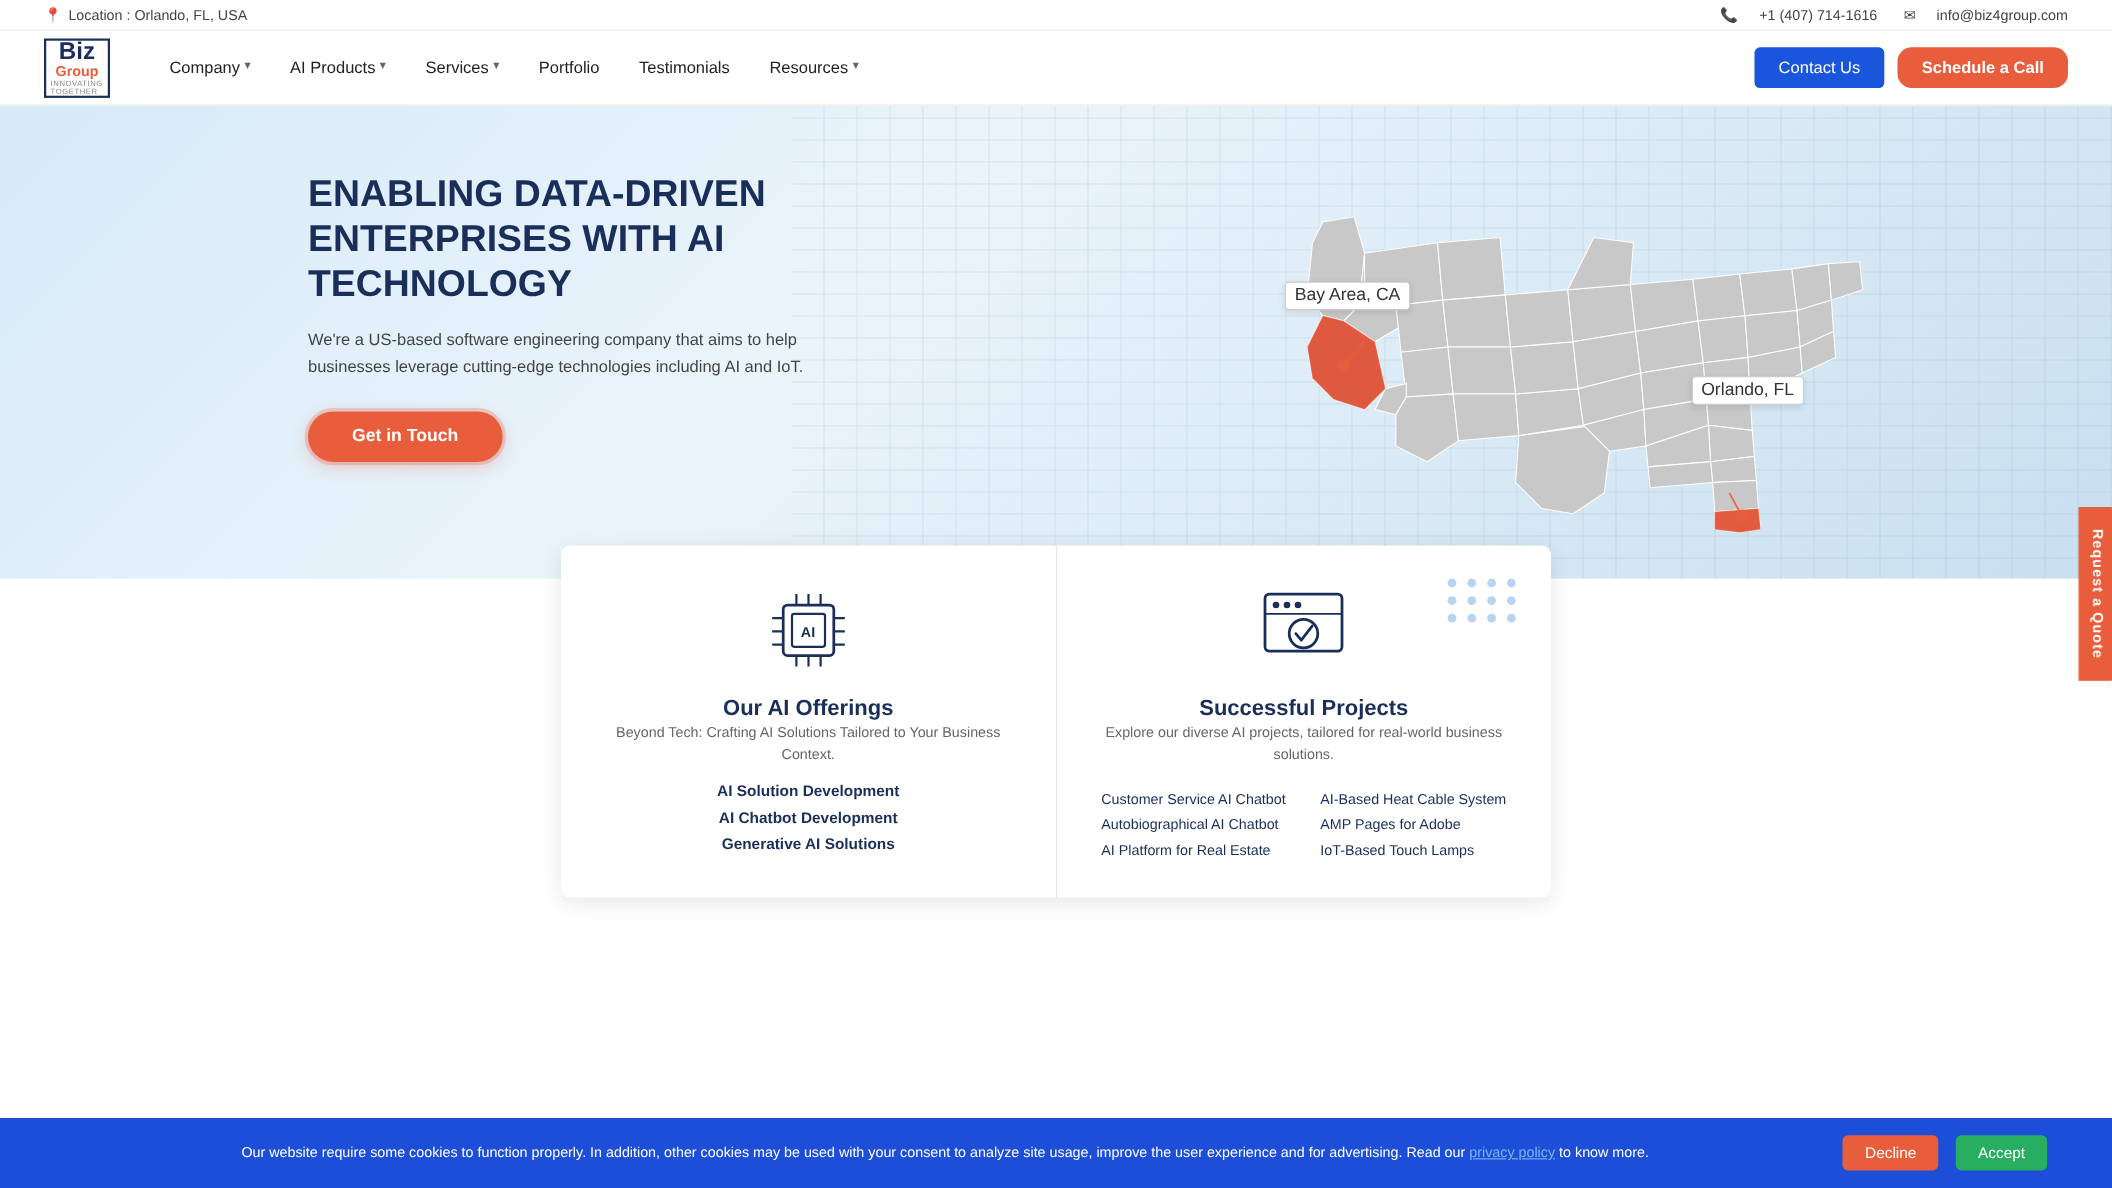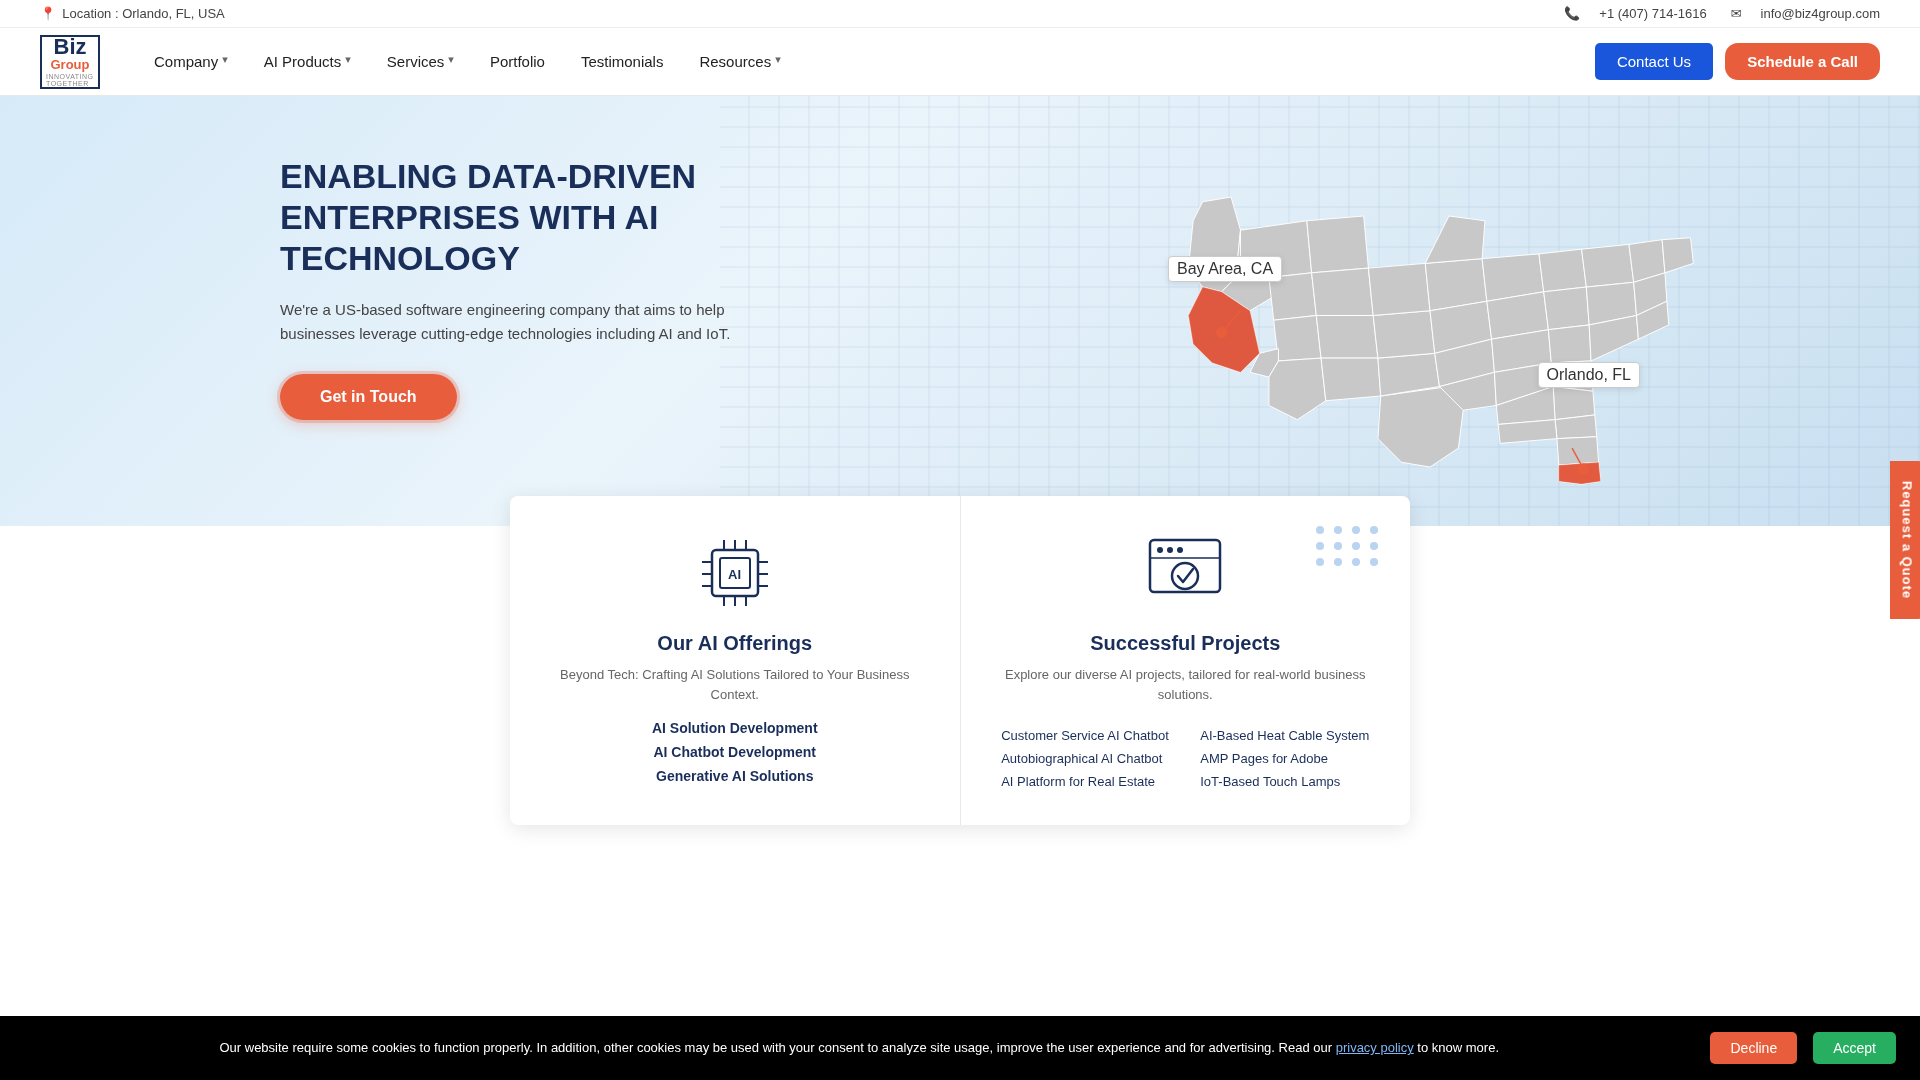--- a/index.html
+++ b/index.html
@@ -174,21 +174,21 @@
       background: #fff;
       border: 1px solid #ccc;
       border-radius: 4px;
       padding: 3px 8px;
       font-size: 16px;
       color: #333;
       white-space: nowrap;
       box-shadow: 0 2px 6px rgba(0,0,0,0.1);
     }
     .map-label-bayarea { top: 130px; left: 28px; }
-    .map-label-orlando { top: 236px; right: 80px; }
+    .map-label-orlando { top: 216px; right: 80px; }
 
     
     .cards-section {
       background: transparent;
       display: flex;
       justify-content: center;
       padding: 0 280px;
       margin-top: -30px;
       position: relative;
       z-index: 5;
@@ -218,21 +218,20 @@
       flex-direction: column;
       align-items: center;
       text-align: center;
       position: relative;
     }
     .card-icon { margin-bottom: 16px; }
     .card-title {
       font-size: 20px;
       font-weight: 700;
       color: #1a2e5a;
-      margin-bottom: 10px;
     }
     .card-desc {
       font-size: 13px;
       color: #666;
       margin-bottom: 16px;
       line-height: 1.5;
     }
     .card-links {
       display: flex;
       flex-direction: column;
@@ -277,23 +276,23 @@
       background: #b8d4f0;
       border-radius: 50%;
     }
 
     
     .cookie-banner {
       position: fixed;
       bottom: 0;
       left: 0;
       right: 0;
-      background: #000000;
+      background: #1d4ed8;
       color: #fff;
-      padding: 16px 24px;
+      padding: 16px 59px;
       display: flex;
       align-items: center;
       justify-content: center;
       gap: 16px;
       font-size: 13px;
       z-index: 1000;
       flex-wrap: wrap;
     }
     .cookie-text { flex: 1; text-align: center; line-height: 1.5; }
     .cookie-link { color: #7eb6f6; text-decoration: underline; cursor: pointer; }

